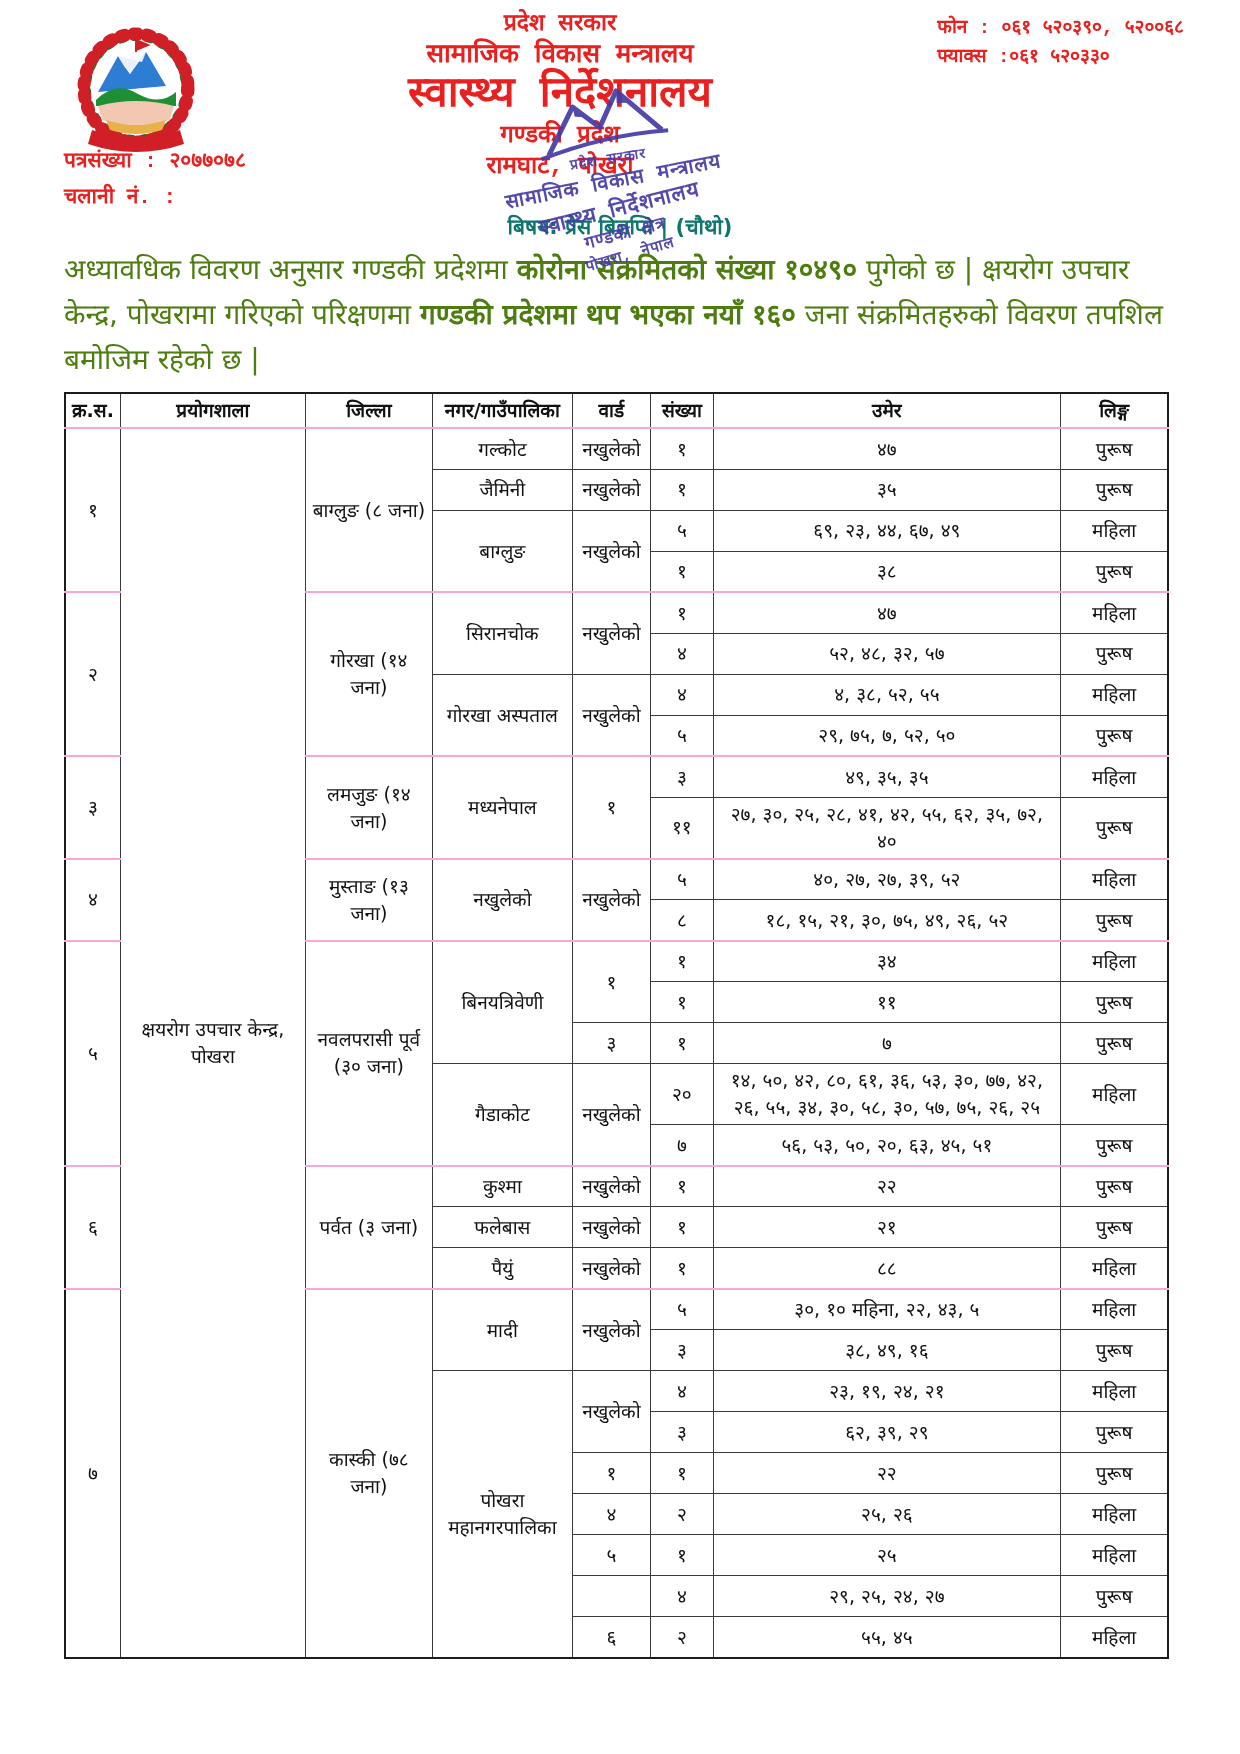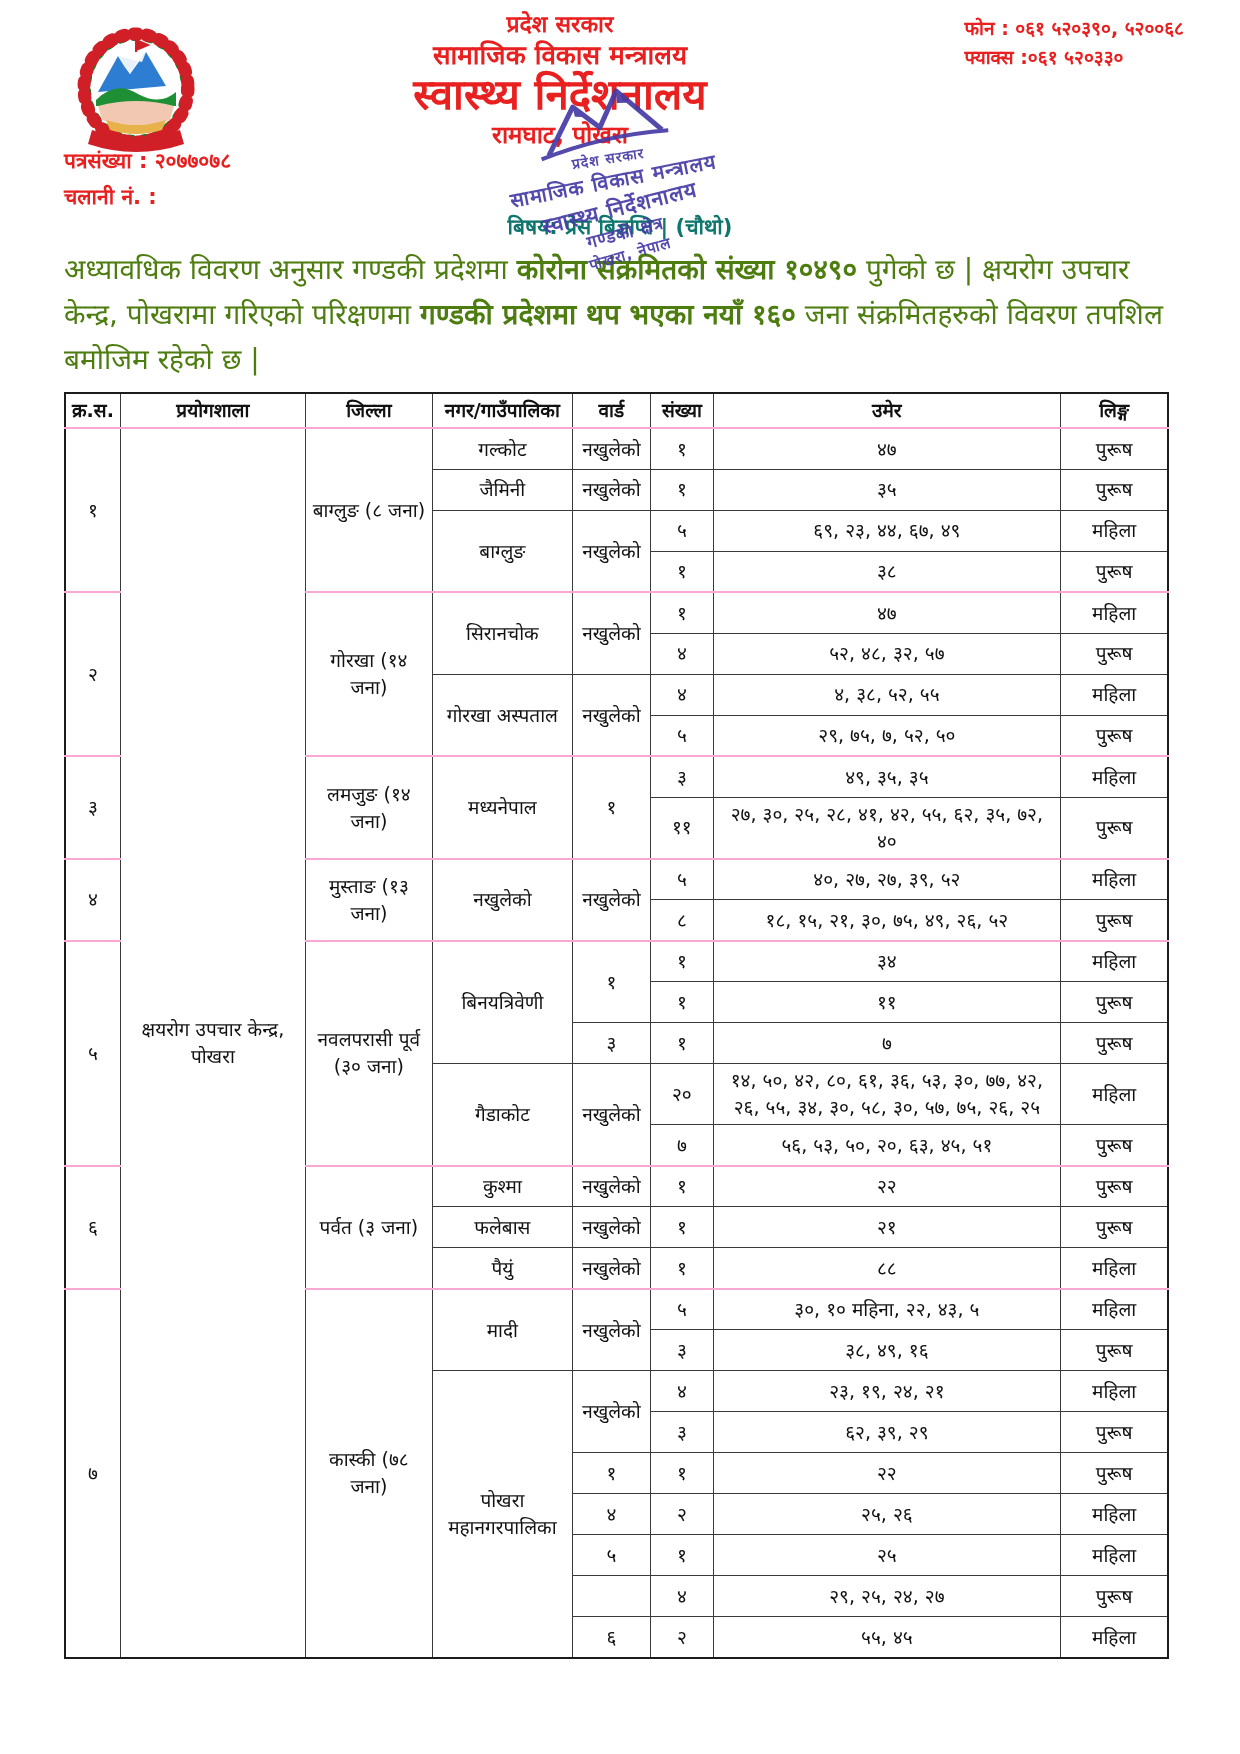--- a/index.html
+++ b/index.html
@@ -3,21 +3,21 @@
 <meta charset="utf-8">
 <style>
   * { margin:0; padding:0; box-sizing:border-box; }
   body { background:#888; }
   .page {
     position:relative; width:1240px; height:1754px; margin:0 auto;
     background:#ffffff; overflow:hidden;
     font-family:"DejaVu Sans","Liberation Sans",sans-serif; color:#1a1a1a;
   }
   
-  .letterhead { position:relative; height:212px; }
+  .letterhead { position:relative; height:212px;font-family:Liberation Mono, monospace; }
   .emblem { position:absolute; left:72px; top:22px; width:128px; height:140px; }
   .center-head { position:absolute; left:300px; top:10px; width:520px; text-align:center; color:#e8201f; }
   .gov-line        { font-size:23px; font-weight:bold; line-height:1.25; }
   .ministry-line   { font-size:26px; font-weight:bold; line-height:1.25; }
   .directorate-line{ font-size:42px; font-weight:bold; line-height:1.15; }
   .province-line   { font-size:24px; font-weight:bold; line-height:1.3; }
   .address-line    { font-size:24px; font-weight:bold; line-height:1.3; }
   .contact { position:absolute; right:56px; top:14px; color:#e8201f; font-size:19px; font-weight:bold; line-height:1.55; text-align:left; }
   .refs { position:absolute; left:64px; top:144px; color:#e8201f; font-size:21px; font-weight:bold; line-height:1.7; }
   
@@ -72,20 +72,21 @@
 
       <path d="M20 108 Q64 124 108 108 L112 122 Q64 138 16 122 Z" fill="#d01f26"></path>
 
       <path d="M64 8 L64 30 M64 8 L76 13 L64 18 M64 18 L76 23 L64 28" fill="#d01f26" stroke="#d01f26" stroke-width="2"></path>
     </svg>
 
     <div class="center-head">
       <div class="gov-line">प्रदेश सरकार</div>
       <div class="ministry-line">सामाजिक विकास मन्त्रालय</div>
       <div class="directorate-line">स्वास्थ्य निर्देशनालय</div>
+      <div class="province-line">गण्डकी प्रदेश</div>
       <div class="address-line">रामघाट, पोखरा</div>
     </div>
 
     <div class="contact">
       <div>फोन : ०६१ ५२०३९०, ५२००६८</div>
       <div>फ्याक्स :०६१ ५२०३३०</div>
     </div>
 
     <div class="refs">
       <div>पत्रसंख्या   : २०७७०७८</div>

